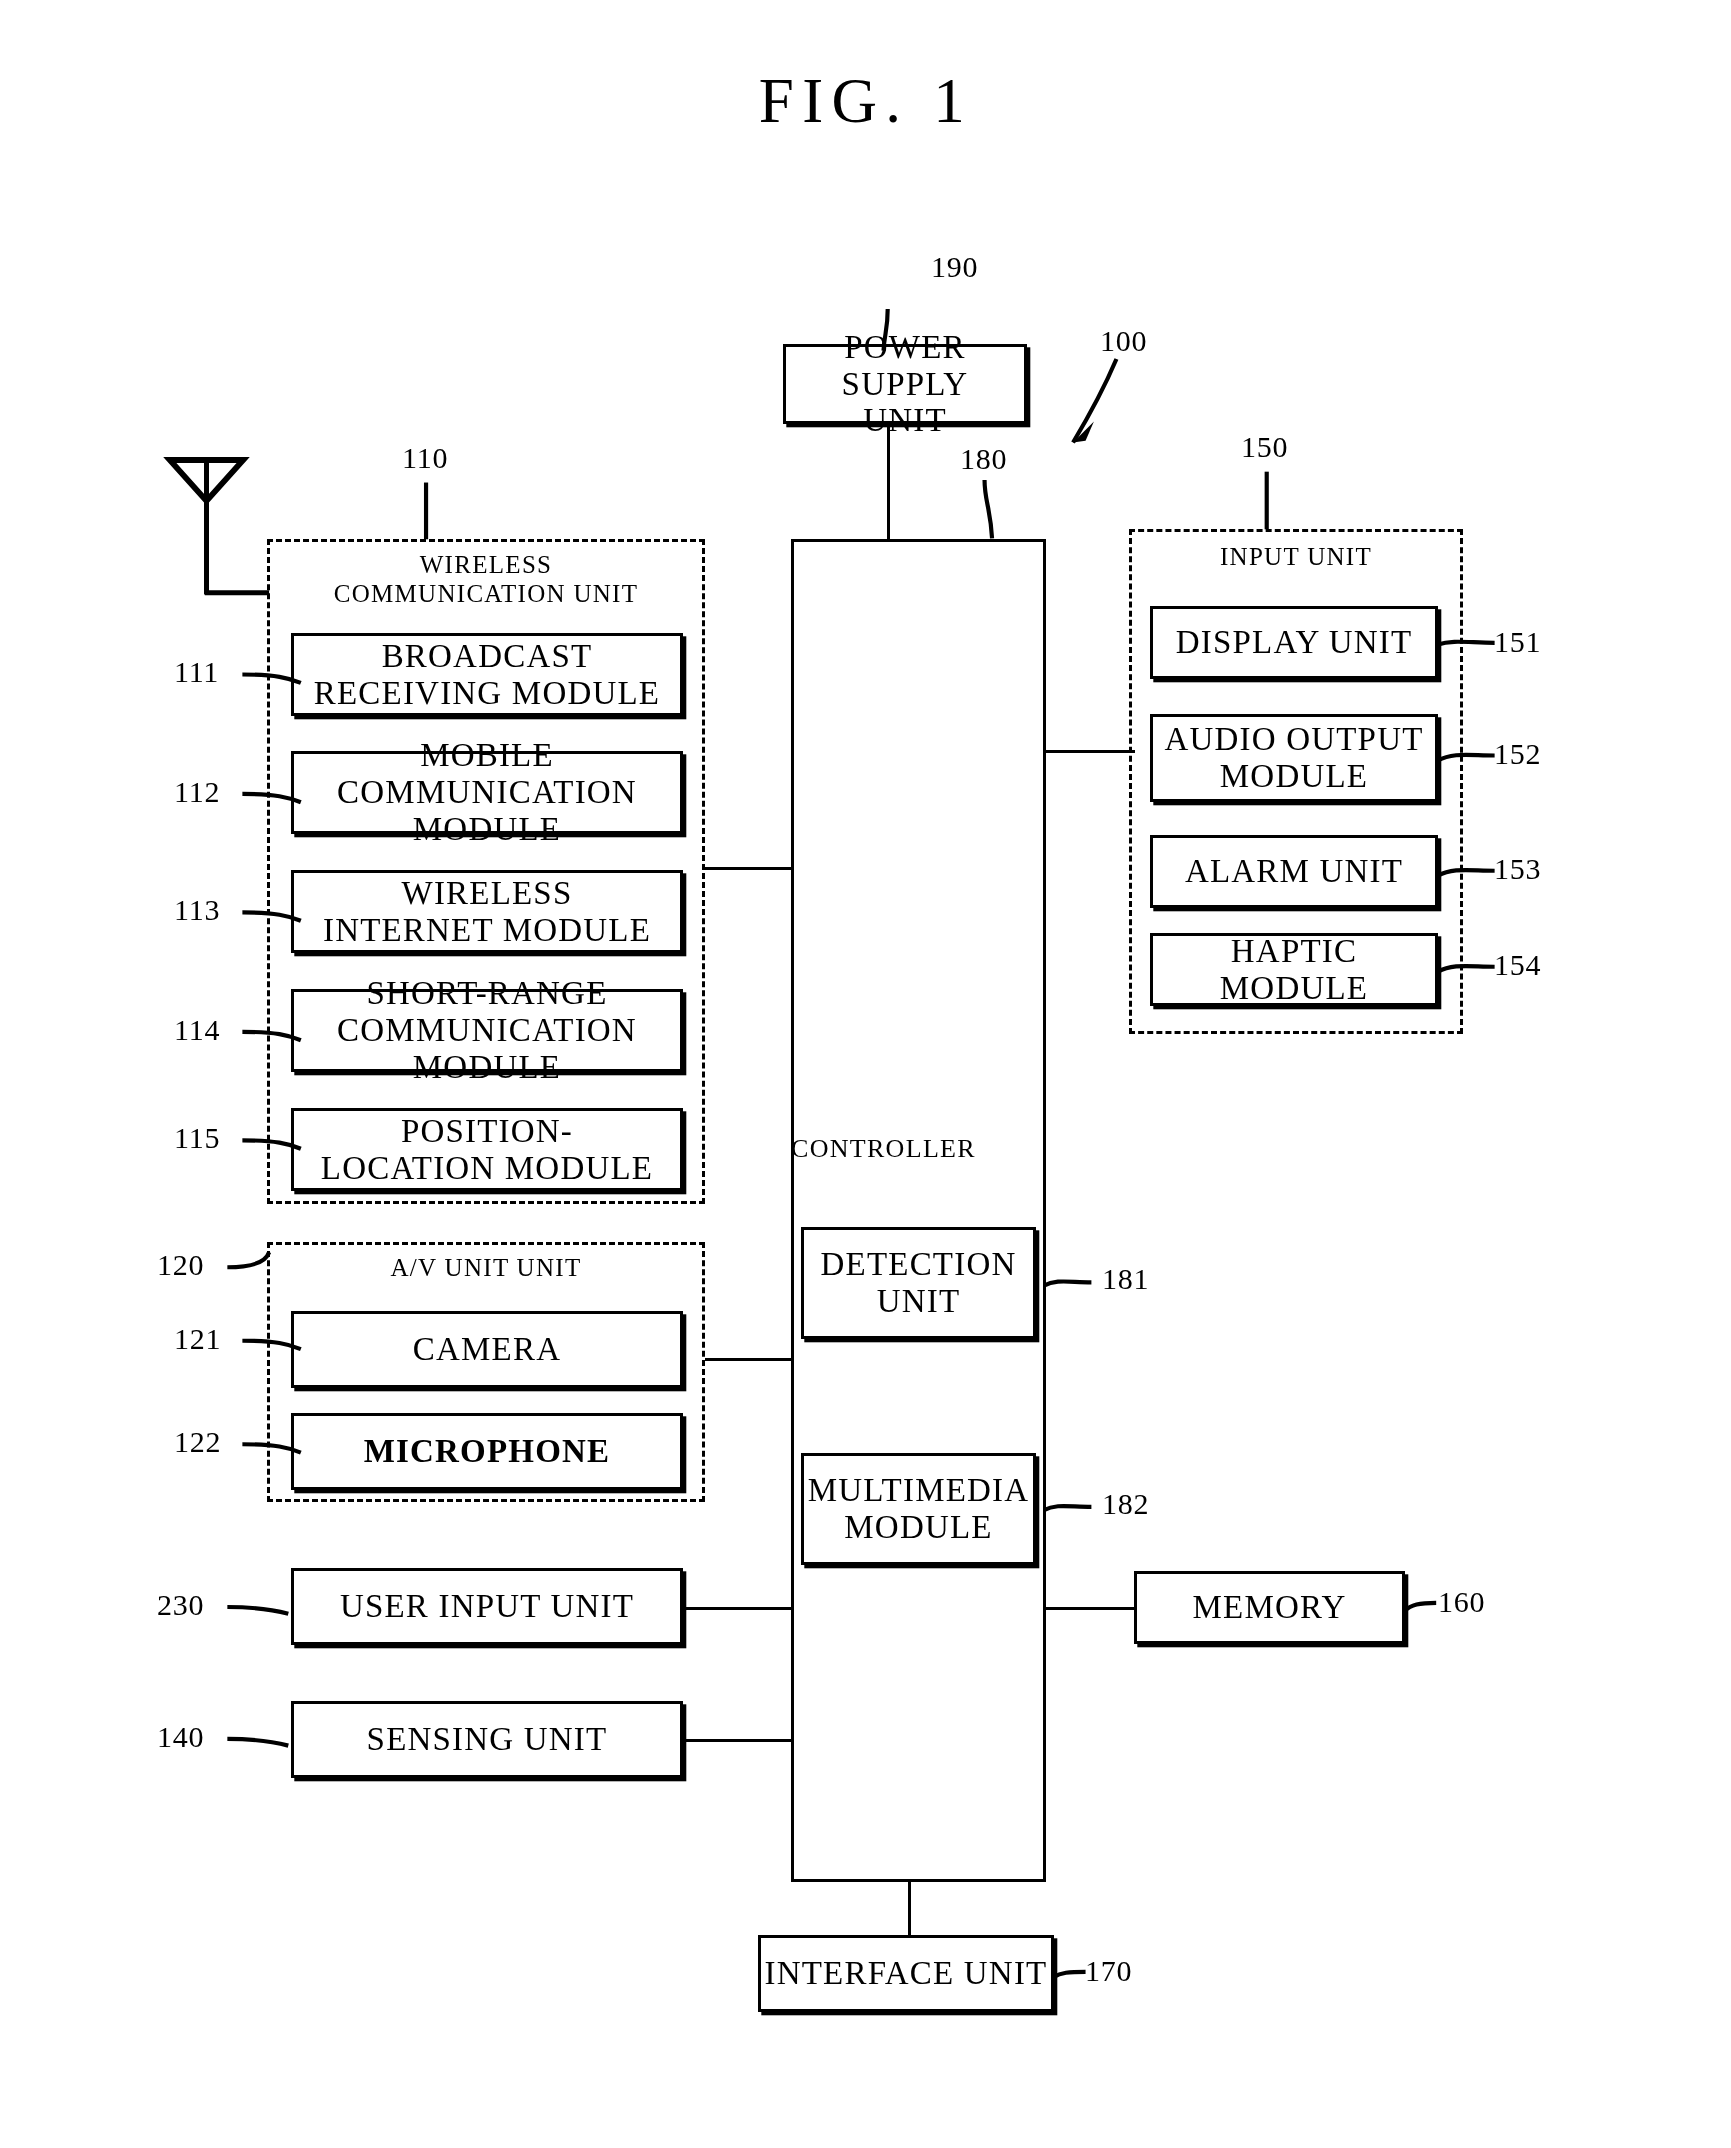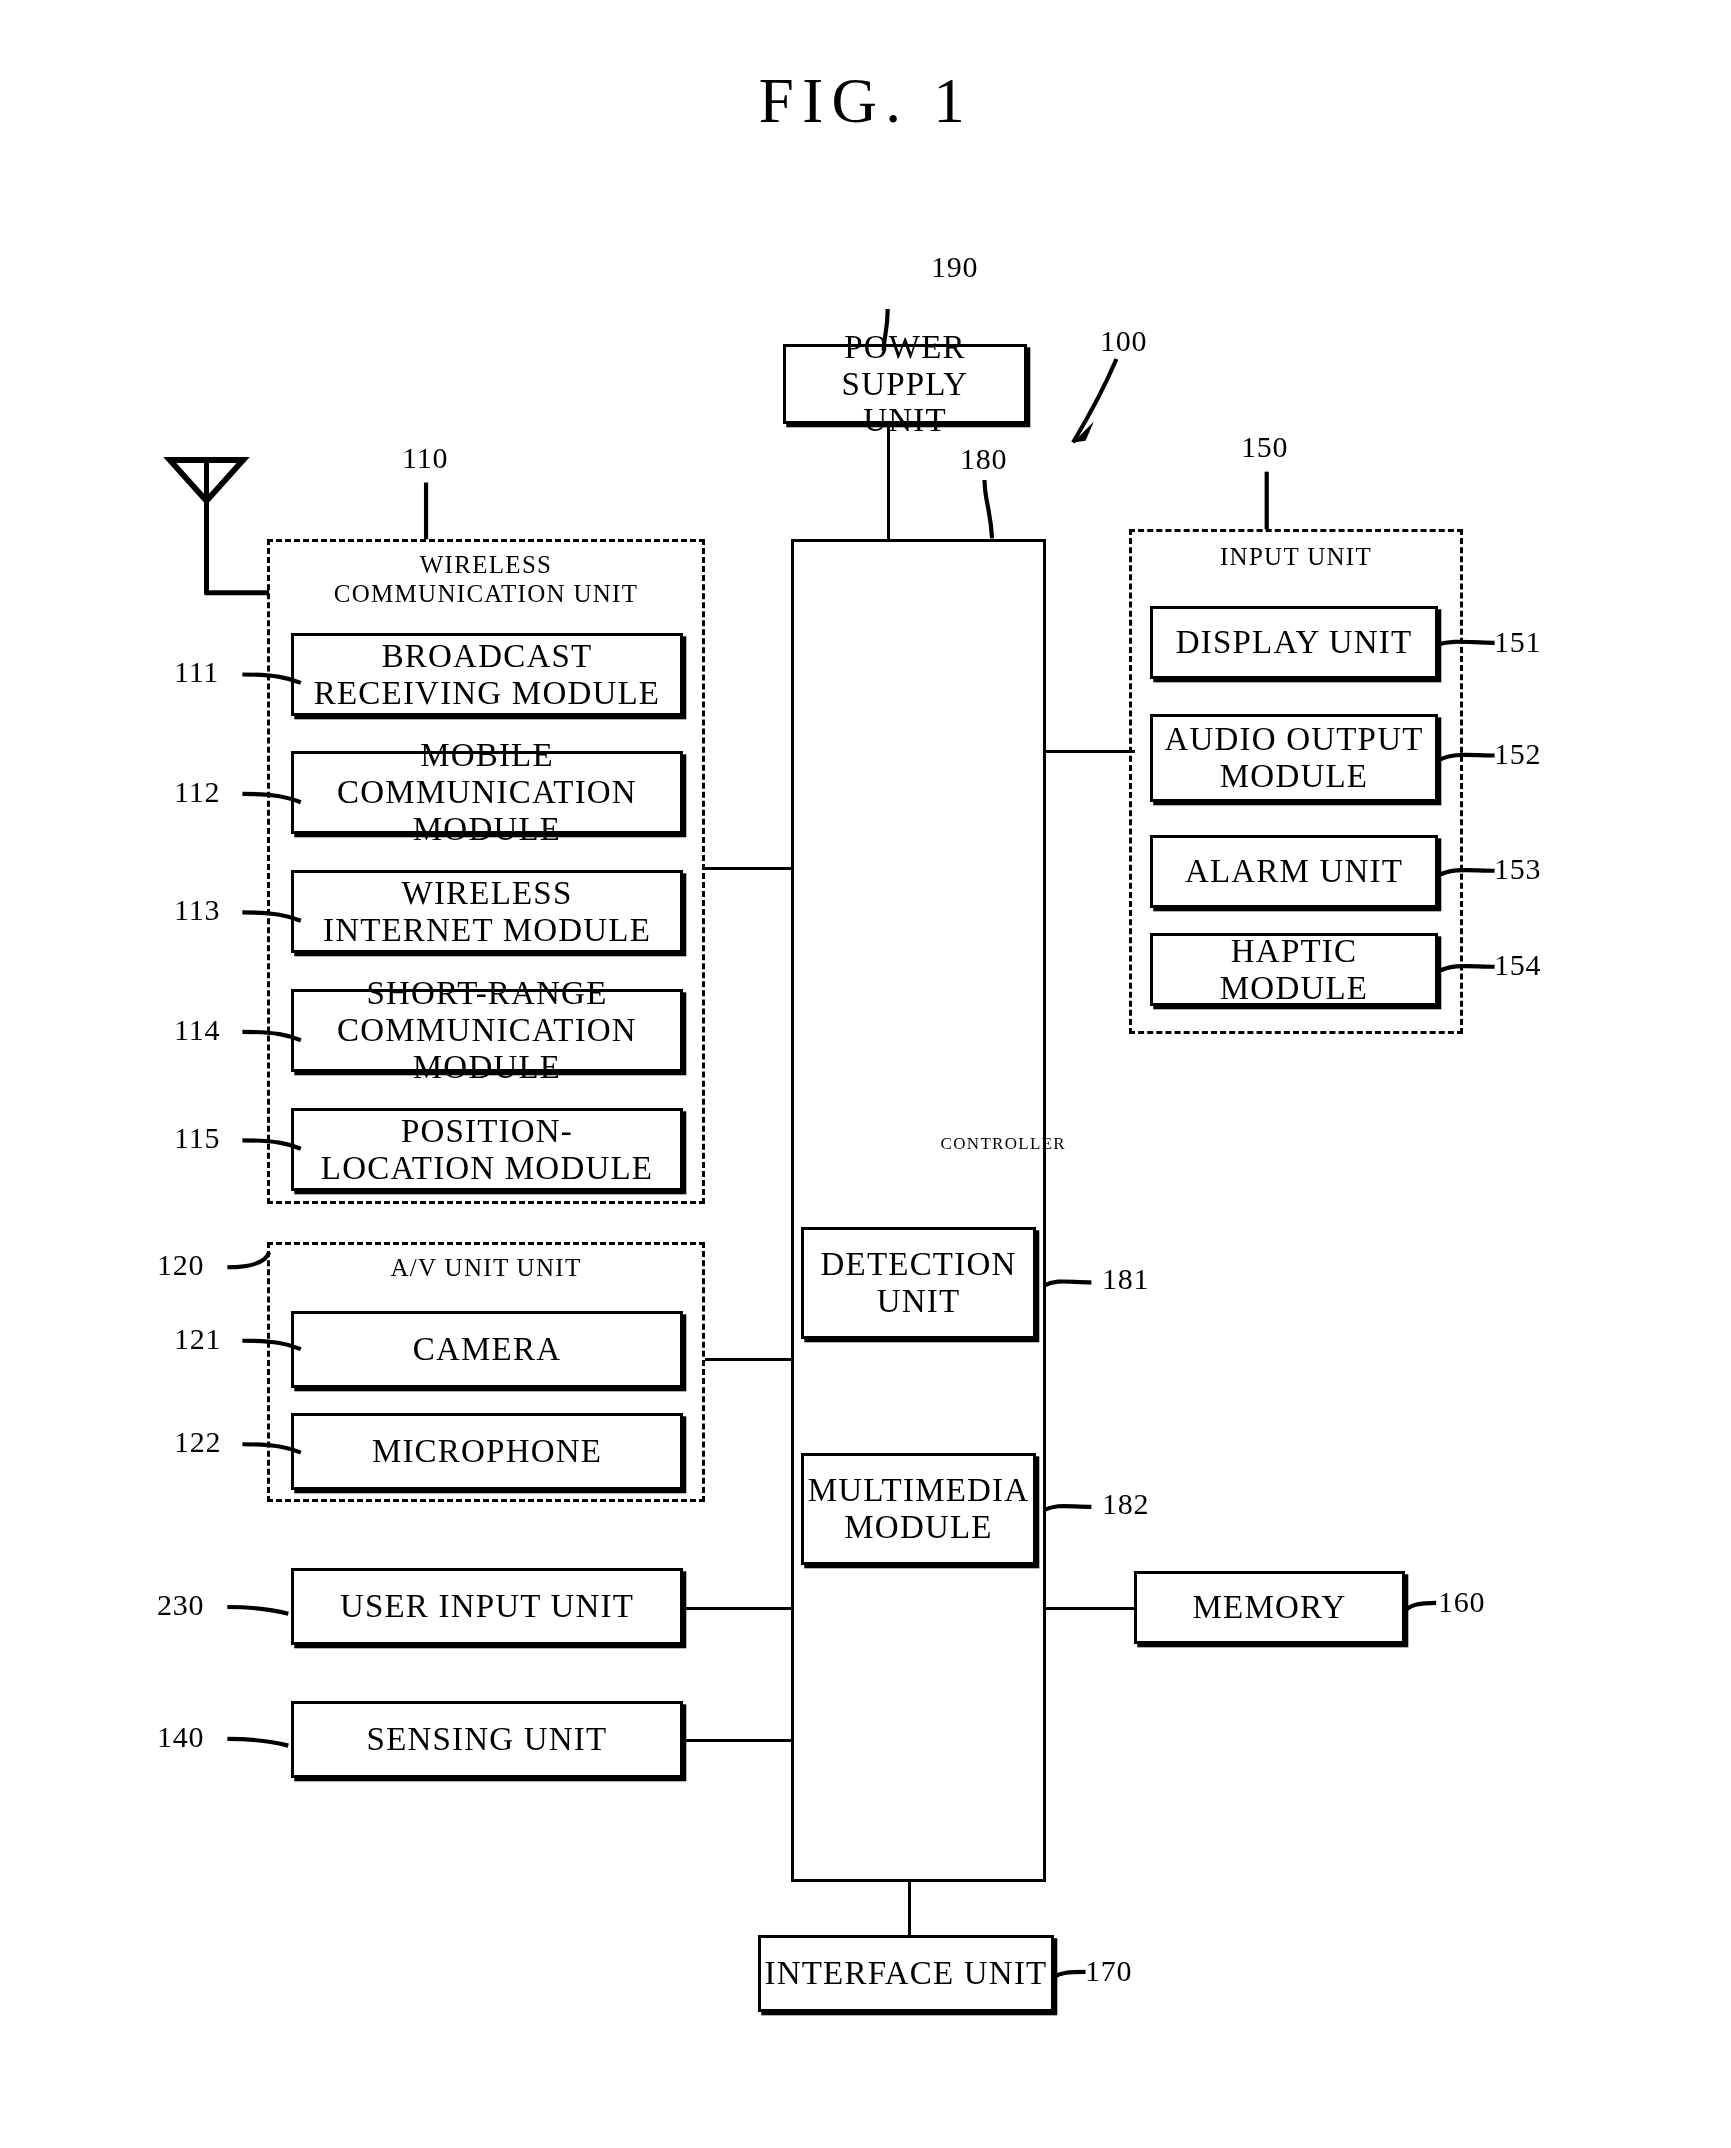--- a/index.html
+++ b/index.html
@@ -68,25 +68,24 @@
   
   #controller-box {
     position: absolute;
     box-sizing: border-box;
     border: 3.3px solid #000;
     background: #ffffff;
     z-index: 3;
   }
   #controller-label {
     position: absolute;
-    text-align: right;
-    font-size: 17px;
+    text-align: left;
+    font-size: 26px;
     letter-spacing: 1.3px;
     z-index: 5;
-    margin-left: 20px;
   }
   
   .ref {
     position: absolute;
     font-size: 30px;
     letter-spacing: 0.8px;
     z-index: 6;
     white-space: nowrap;
     font-family: "Liberation Serif", "DejaVu Serif", serif;
   }
@@ -254,21 +253,21 @@
 
   <div class="dashbox" style="left:267px; top:1242px; width:438px; height:260px;"></div>
   <div class="dash-title" style="left:267px; top:1254px; width:438px;">A/V UNIT UNIT</div>
   <div class="ref" style="left:157px; top:1248px;">120</div>
 
   <div class="box shadow" style="left:291px; top:1311px; width:392px; height:77px;">
     <span>CAMERA</span>
   </div>
   <div class="ref" style="left:174px; top:1322px;">121</div>
 
-  <div class="box shadow" style="left:291px; top:1413px; width:392px; height:77px;">
+  <div class="box shadow" style="left:291px; top:1413px; width:392px; height:77px;font-weight:bold;">
     <span>MICROPHONE</span>
   </div>
   <div class="ref" style="left:174px; top:1425px;">122</div>
 
   <div class="box shadow" style="left:291px; top:1568px; width:392px; height:77px;text-align:center;">
     <span>USER INPUT UNIT</span>
   </div>
   <div class="ref" style="left:157px; top:1588px;">230</div>
 
   <div class="box shadow" style="left:291px; top:1701px; width:392px; height:77px;">

